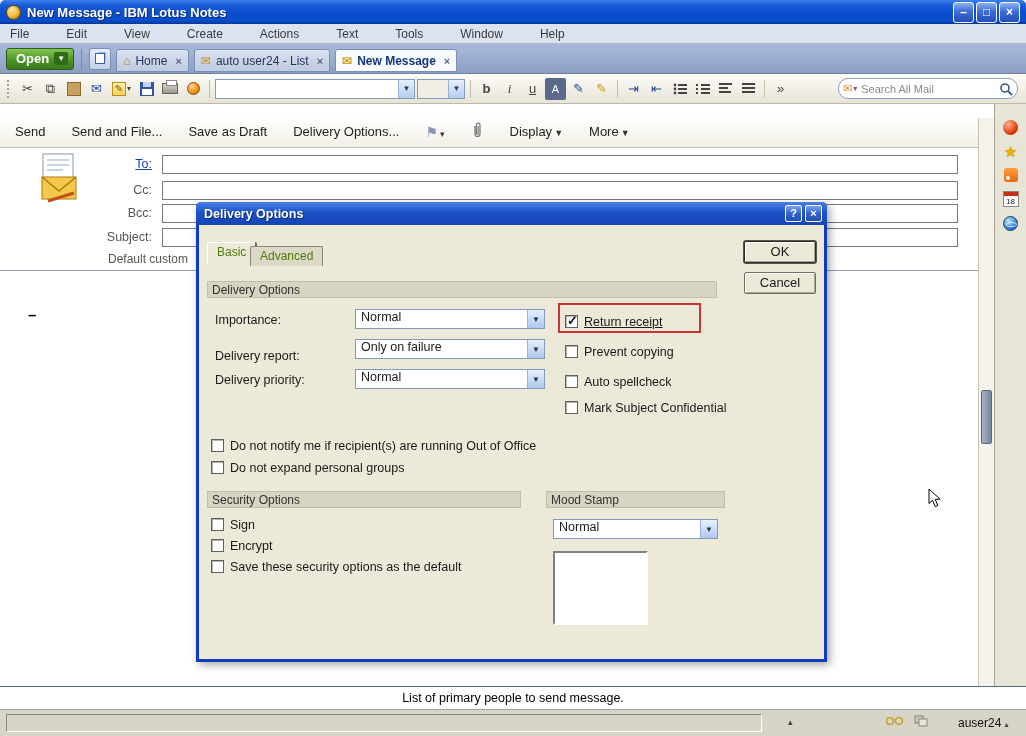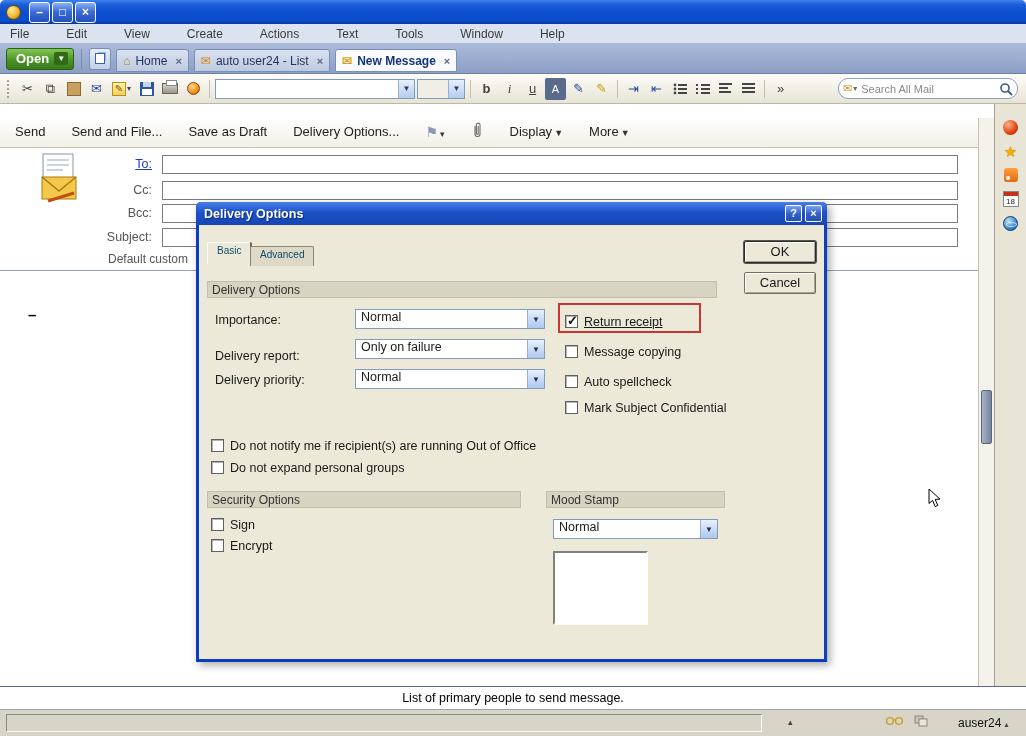--- a/index.html
+++ b/index.html
@@ -108,21 +108,21 @@
     border:3px solid #0A3DC0; border-top:none; border-radius:5px 5px 0 0; box-shadow:3px 3px 8px rgba(0,0,0,.35); background:#ECE9D8; }
   .dlg-title { position:absolute; left:-3px; top:0; width:631px; height:23px; border-radius:5px 5px 0 0;
     background:linear-gradient(180deg,#4A80E8,#1C52C8 45%,#1645B4); display:flex; align-items:center; padding:0 5px 0 8px; }
   .dlg-title .t { flex:1; color:#fff; font-weight:bold; font-size:12.5px; text-shadow:1px 1px 1px #0A2A70; }
   .dlg-btn { width:17px; height:17px; margin-left:3px; border:1px solid #fff; border-radius:2px;
     background:linear-gradient(180deg,#7AA4F0,#3462CC 50%,#2450B4); color:#fff; font-size:11px; font-weight:bold;
     display:flex; align-items:center; justify-content:center; line-height:1; }
   .dlg-body { position:absolute; left:0; top:23px; width:625px; height:434px; background:#ECE9D8; font-size:12.5px; color:#1A1A1A; }
 
   .dtab { position:absolute; height:20px; border:1px solid #8A8878; border-bottom:none; border-radius:2px 2px 0 0;
-    background:#DDD9C6; padding:2px 9px 0; font-size:10px; color:#0c4a6e; }
+    background:#DDD9C6; padding:2px 9px 0; font-size:12px; color:#4d7c0f; }
   .dtab.active { background:#ECE9D8; height:22px; margin-top:-2px; border-color:#fff #6A6858 #ECE9D8 #fff; box-shadow:1px 0 0 #6A6858; }
 
   .dbtn { position:absolute; width:72px; height:22px; background:#ECE9D8; border:1px solid #707062; border-radius:2px;
     box-shadow:inset 1px 1px 0 #fff, inset -1px -1px 0 #A8A498; font-size:13px; text-align:center; line-height:20px; }
   .dbtn.default { border:1px solid #2A2A2A; box-shadow:inset 1px 1px 0 #fff, inset -1px -1px 0 #A8A498, 0 0 0 1px #56564A; }
 
   .secbar { position:absolute; height:17px; background:#D8D4C2; border:1px solid #C2BEAC; font-size:12px; color:#333;
     padding:1px 0 0 4px; }
   .dlabel { position:absolute; font-size:12.5px; color:#1A1A1A; }
   .dcombo { position:absolute; height:20px; background:#fff; border:1px solid #7F9DB9; display:flex; align-items:flex-start;
@@ -152,20 +152,21 @@
 
   .cursor { position:absolute; left:928px; top:488px; z-index:99; }
 </style>
 </head>
 <body>
 
 <div id="screen">
 
   <div class="titlebar">
     <span class="app-logo"></span>
+    <span class="title">New Message - IBM Lotus Notes</span>
     <span class="winbtn">–</span>
     <span class="winbtn">□</span>
     <span class="winbtn">×</span>
   </div>
 
   <div class="menubar">
     <span class="menu-item">File</span>
     <span class="menu-item">Edit</span>
     <span class="menu-item">View</span>
     <span class="menu-item">Create</span>
@@ -378,21 +379,21 @@
       </div>
 
       <div class="annotation"></div>
 
       <div class="chk" style="left:366px; top:90px;">
         <span class="cb" data-checked="true"></span>
         <span class="cb-label focused">Return receipt</span>
       </div>
       <div class="chk" style="left:366px; top:120px;">
         <span class="cb" data-checked="false"></span>
-        <span class="cb-label">Message copying</span>
+        <span class="cb-label">Prevent copying</span>
       </div>
       <div class="chk" style="left:366px; top:150px;">
         <span class="cb" data-checked="false"></span>
         <span class="cb-label">Auto spellcheck</span>
       </div>
       <div class="chk" style="left:366px; top:176px;">
         <span class="cb" data-checked="false"></span>
         <span class="cb-label">Mark Subject Confidential</span>
       </div>
 
@@ -408,20 +409,24 @@
       <div class="secbar" style="left:8px; top:266px; width:314px;">Security Options</div>
       <div class="secbar" style="left:347px; top:266px; width:179px;">Mood Stamp</div>
 
       <div class="chk" style="left:12px; top:293px;">
         <span class="cb" data-checked="false"></span>
         <span class="cb-label">Sign</span>
       </div>
       <div class="chk" style="left:12px; top:314px;">
         <span class="cb" data-checked="false"></span>
         <span class="cb-label">Encrypt</span>
+      </div>
+      <div class="chk" style="left:12px; top:335px;">
+        <span class="cb" data-checked="false"></span>
+        <span class="cb-label">Save these security options as the default</span>
       </div>
 
       <div class="dcombo" style="left:354px; top:294px; width:165px;">
         <span>Normal</span>
         <span class="arr">▼</span>
       </div>
       <div class="mood-preview"></div>
 
     </div>
   </div>

